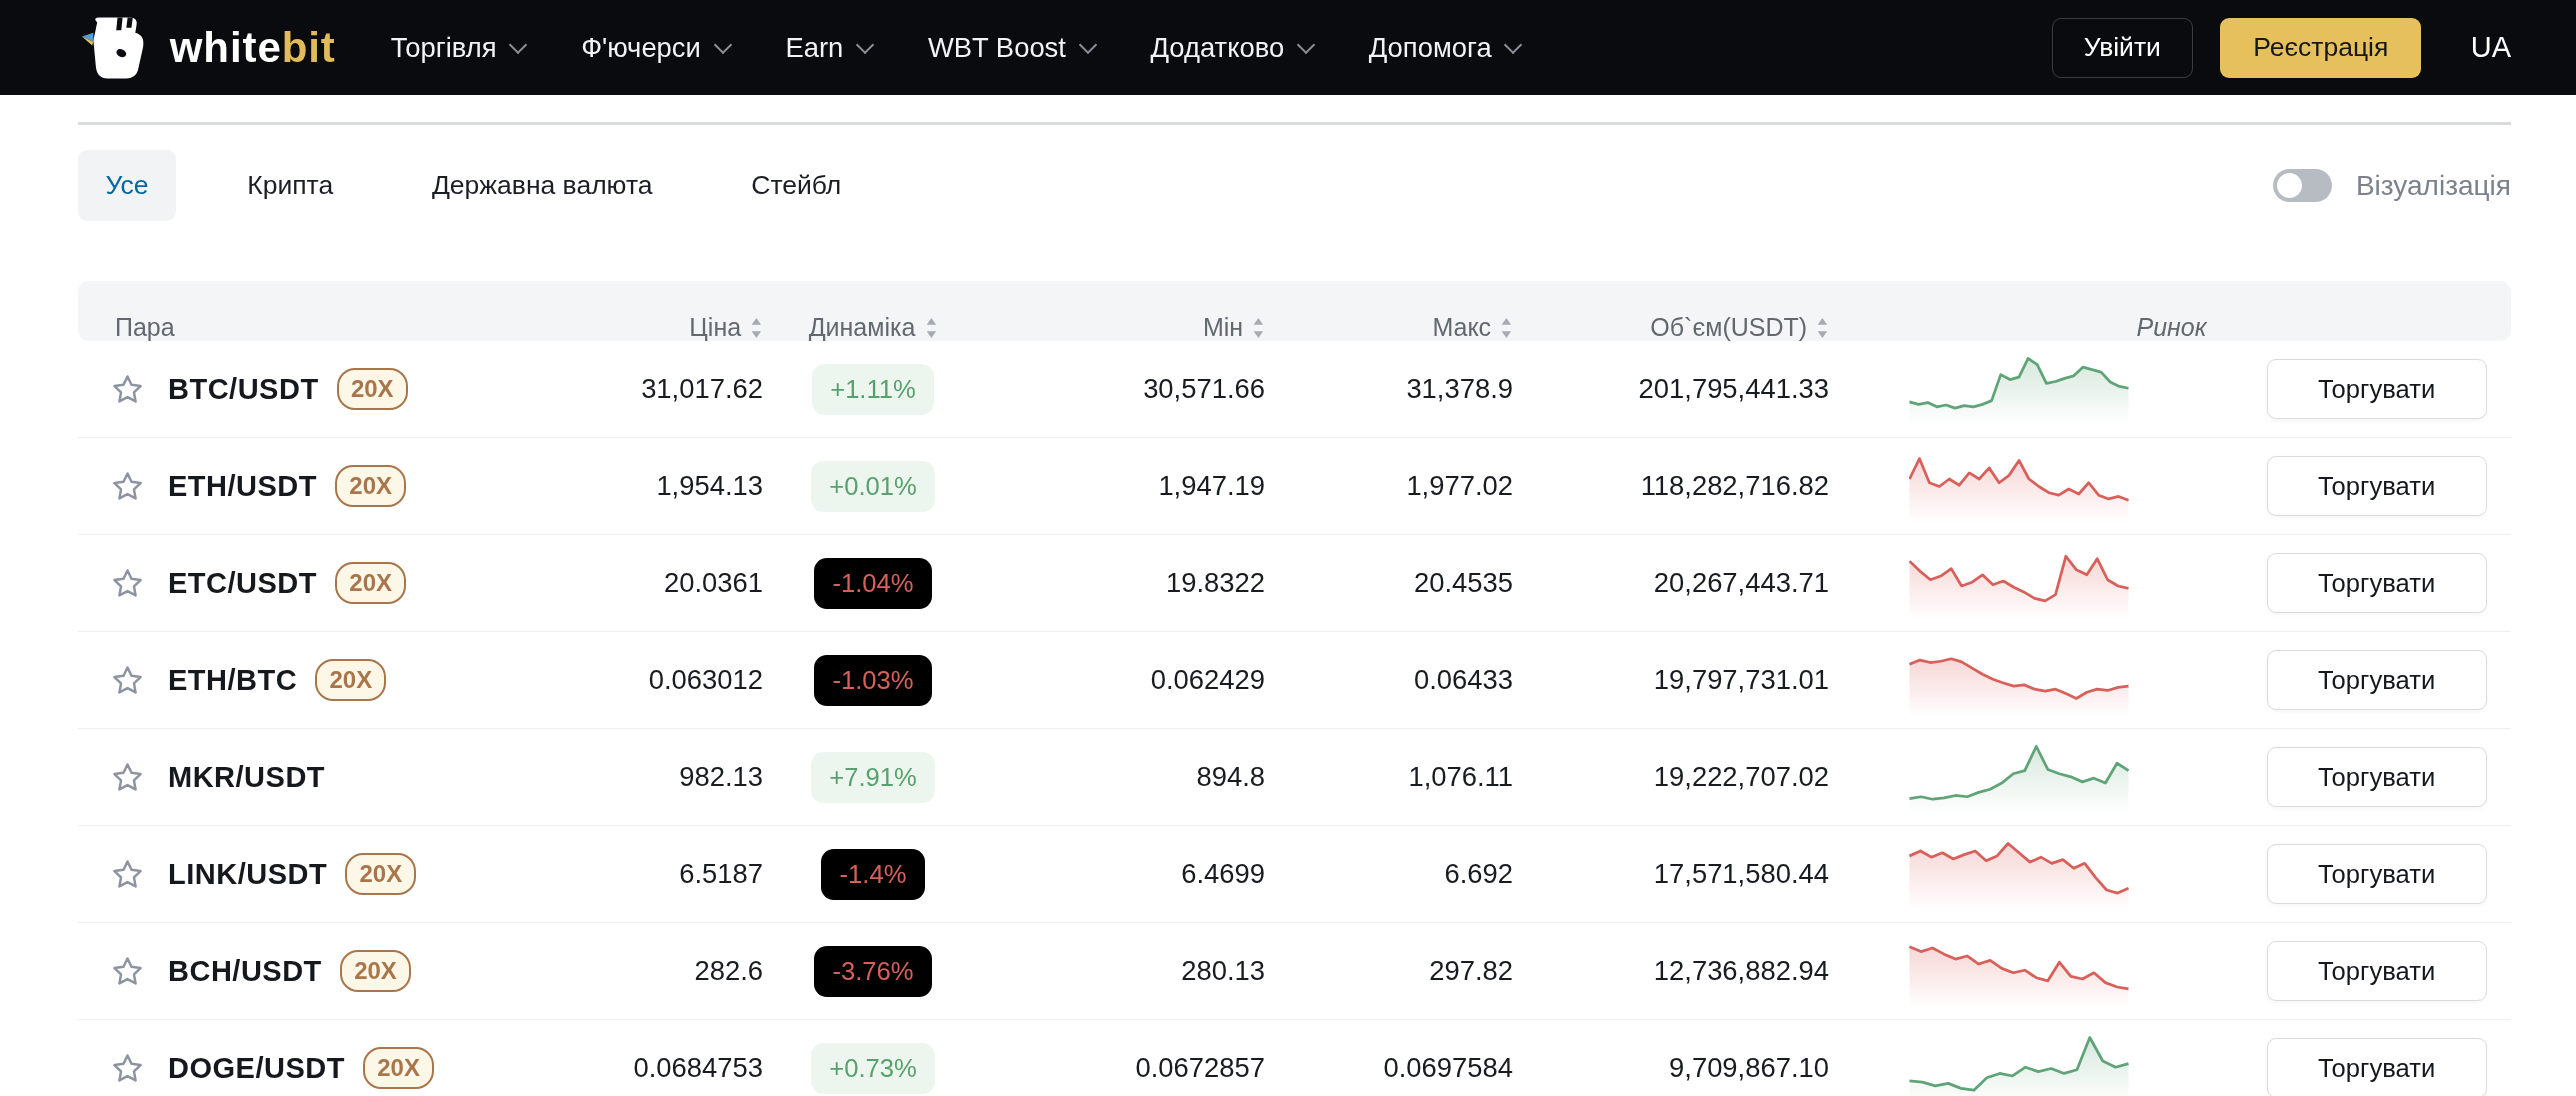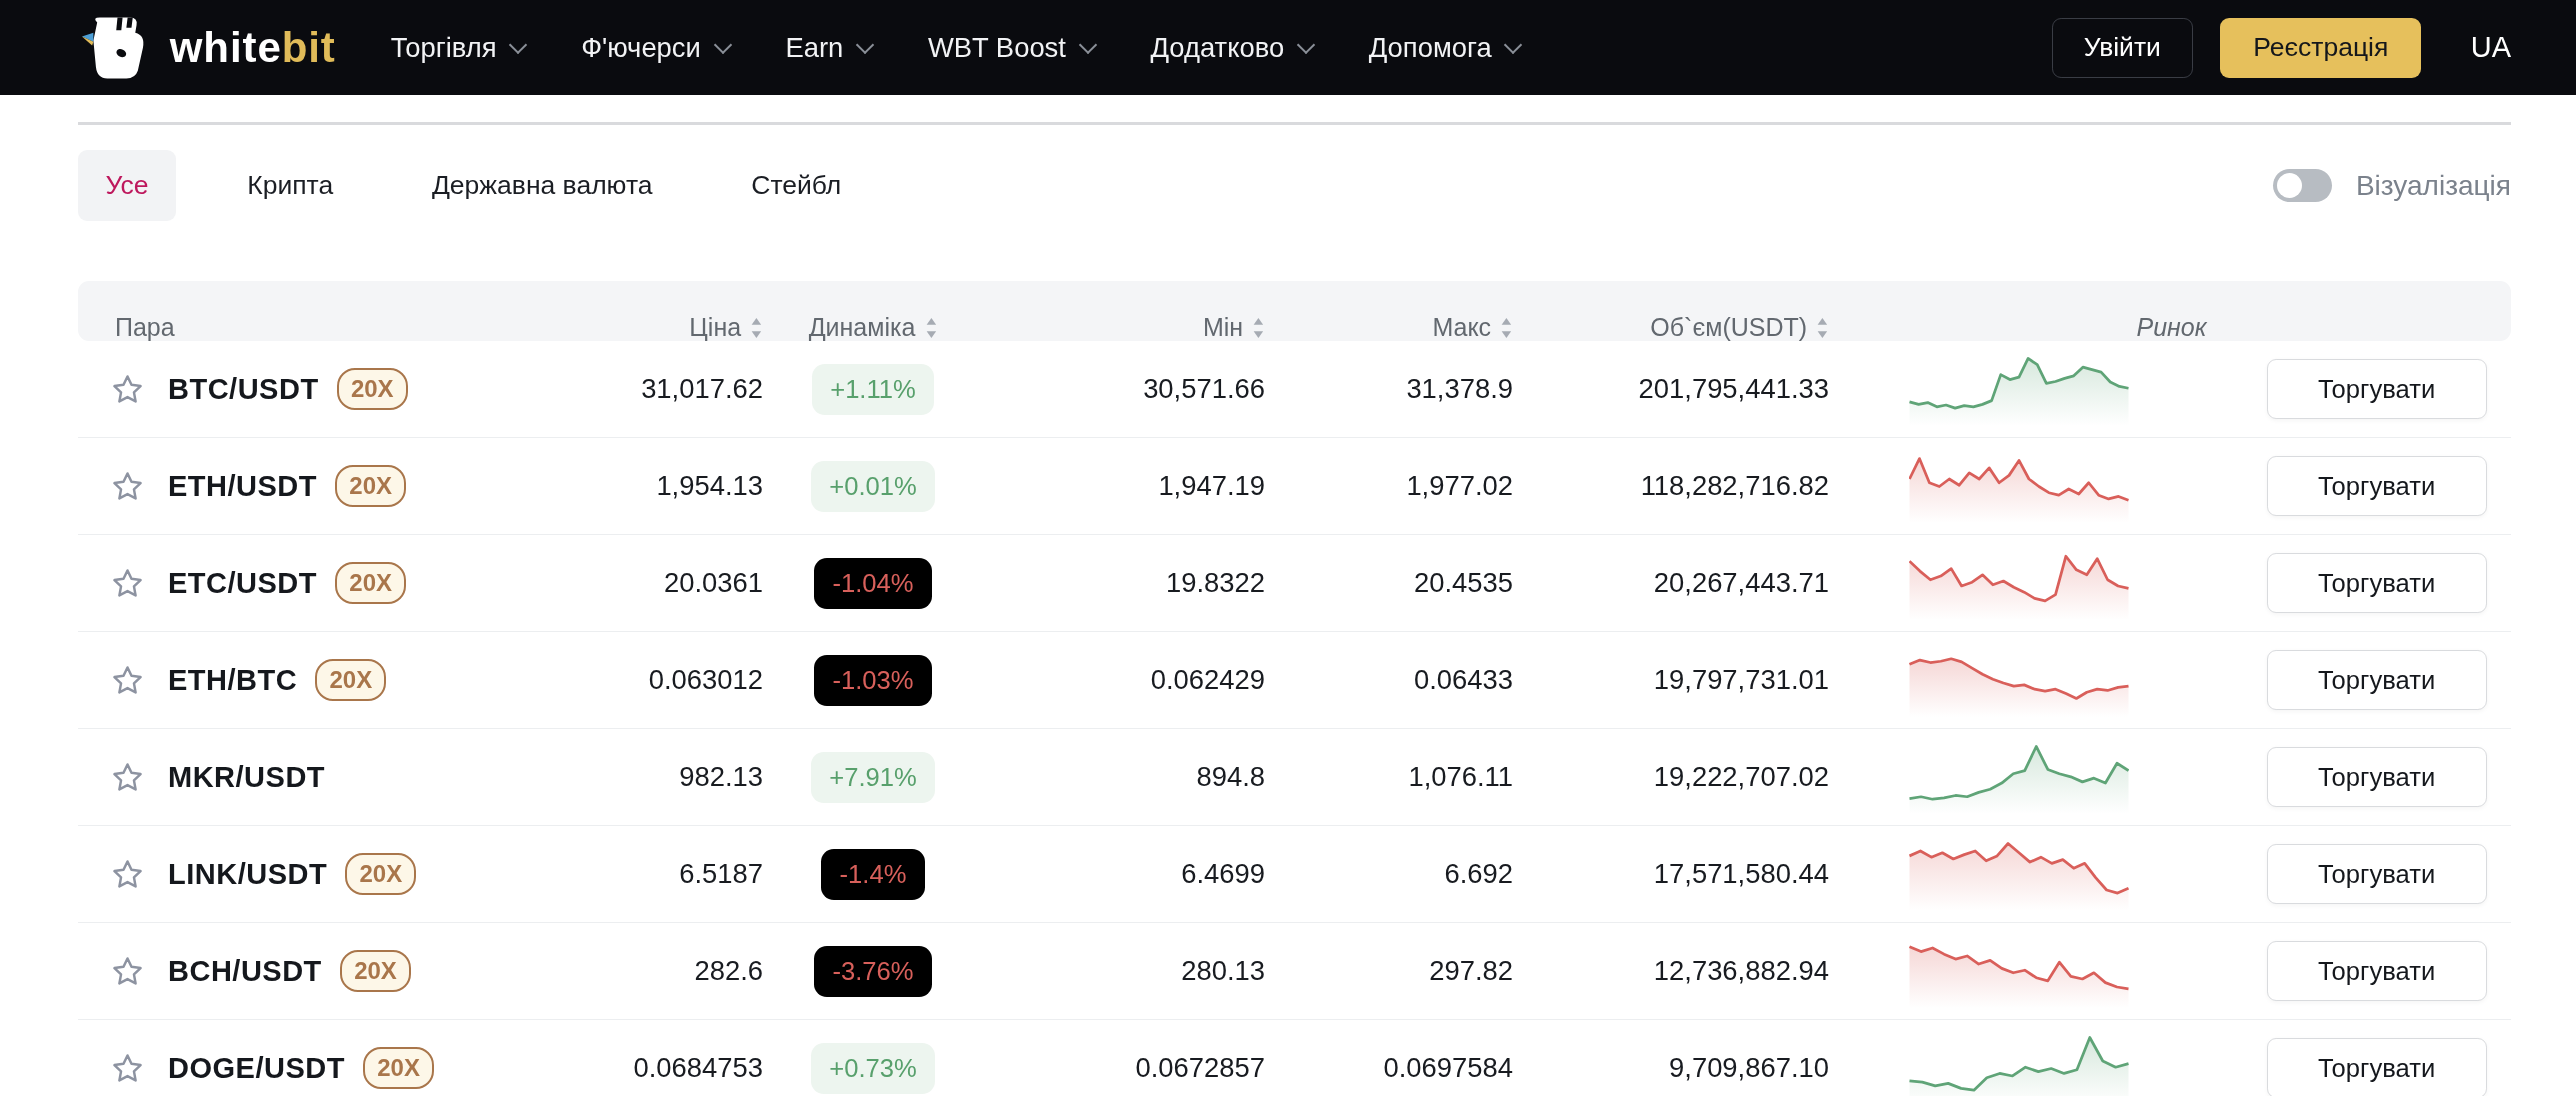--- a/index.html
+++ b/index.html
@@ -27,21 +27,21 @@
     background:#e6c05c; color:#15171b; font-size:26.5px; font-weight:500; cursor:pointer; }
   .lang { color:#ffffff; font-size:29px; margin-left:22px; cursor:pointer; }
 
   
   .content { padding:0 65px 0 78px; }
   .top-divider { height:2.7px; background:#d9dadd; margin-top:27.4px; }
 
   .filter-row { margin-top:24px; height:73px; display:flex; align-items:center; }
   .chip { font-size:26.5px; color:#1b1e24; padding:20px 27.4px; border-radius:9.1px;
     cursor:pointer; margin-right:44px; }
-  .chip.active { background:#f2f3f5; color:#be185d; }
+  .chip.active { background:#f2f3f5; color:#0369a1; }
   .viz { margin-left:auto; display:flex; align-items:center; gap:24px; }
   .toggle { width:59px; height:33px; border-radius:16.5px; background:#b7bcc2;
     position:relative; cursor:pointer; }
   .toggle-knob { width:25.6px; height:25.6px; border-radius:50%; background:#ffffff;
     position:absolute; top:3.7px; left:3.7px; }
   .viz-label { font-size:28px; color:#7b828c; }
 
   
   .table { margin-top:59px; }
   .grid { display:grid;

